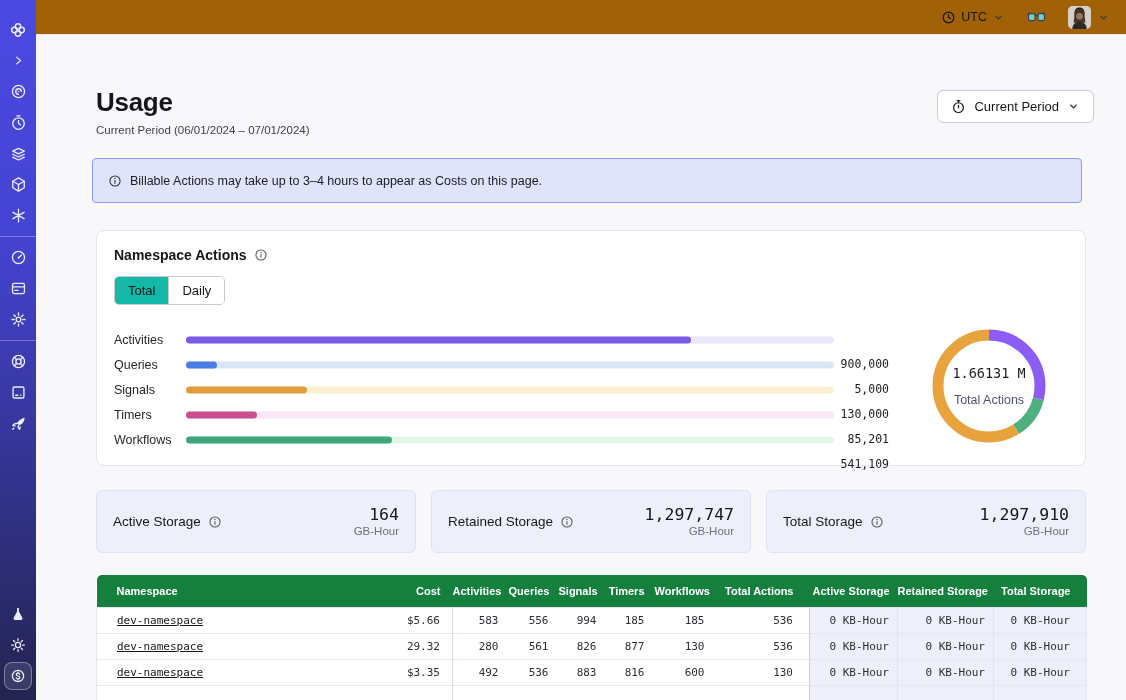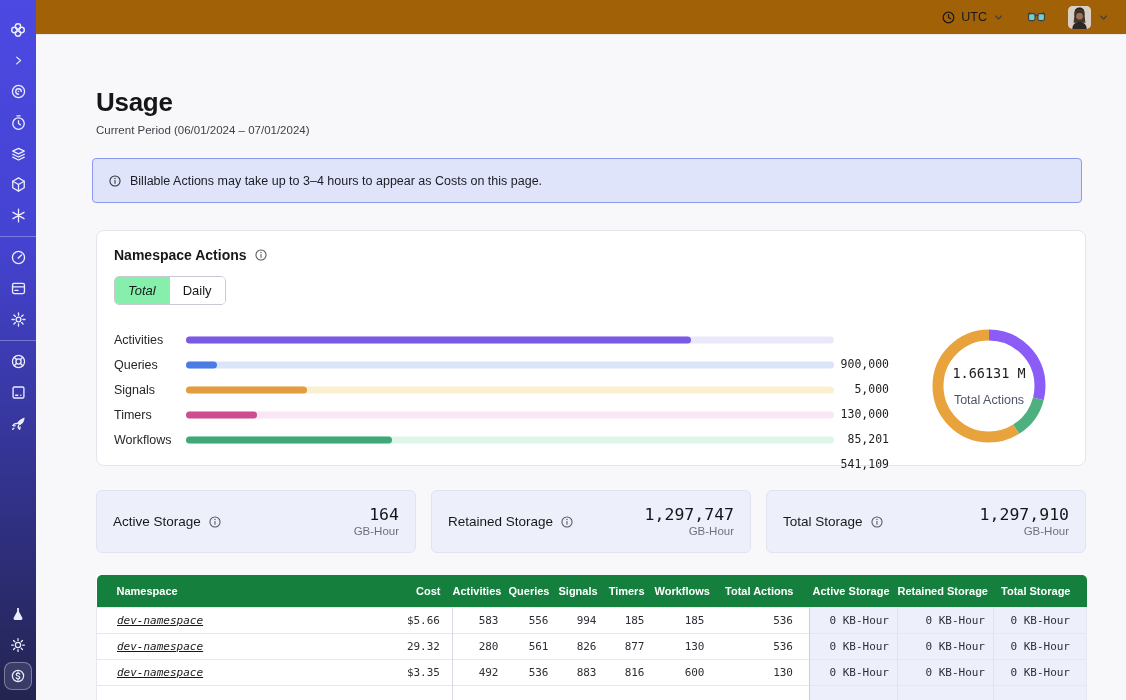--- a/index.html
+++ b/index.html
@@ -41,21 +41,21 @@
     padding:0 15px; font-size:12.5px; color:#1C1C24; }
   .info-ic { display:flex; color:#3F3F46; flex:none; }
 
   
   .billable-card { position:absolute; left:60px; top:195px; width:990px; height:236px; background:#fff;
     border:1px solid #E4E4EC; border-radius:8px; }
   .card-title { position:absolute; left:17px; top:16px; font-size:14px; font-weight:600; display:flex; align-items:center; gap:7px; color:#18181B; }
   .tabs { position:absolute; left:17px; top:45px; display:inline-flex; border:1px solid #C9C9D6; border-radius:5px; overflow:hidden; background:#fff; }
   .tab { padding:6px 13px; font-size:13px; color:#18181B; background:#fff; cursor:pointer; }
   .tab + .tab { border-left:1px solid #C9C9D6; }
-  .tab.active { background:#86efac;font-style:italic; }
+  .tab.active { background:#14b8a6; }
 
   .bars { position:absolute; left:0; top:96px; width:100%; }
   .bar-row { position:relative; height:25px; }
   .bar-label { position:absolute; left:17px; top:50%; transform:translateY(-50%); font-size:12.5px; color:#27272A; }
   .bar-track { position:absolute; left:89px; width:648px; top:50%; transform:translateY(-50%); height:7px; border-radius:4px; }
   .bar-fill { height:100%; border-radius:4px; }
   .bar-value { position:absolute; right:196px; top:50%; transform:translateY(-50%); font-size:11.5px; color:#1D1D22;margin-top:24px; }
 
   .donut { position:absolute; left:830px; top:93px; width:124px; height:124px; }
   .donut-center { position:absolute; inset:0; display:flex; flex-direction:column; align-items:center; justify-content:center; gap:12px; }
@@ -82,21 +82,21 @@
   .usage-table tr td:last-child { border-right:1px solid #E7E7EF; }
   .c-left { text-align:left; padding-left:20px; }
   .c-right { text-align:right; padding-right:10px; }
   .c-cost { text-align:right; padding-right:12px; }
   .c-ta { text-align:right; padding-right:16px; }
   td.grp { border-left:1px solid #D9DAE4 !important; }
   td.storage-cell { background:#EDF0FA; text-align:right; padding-right:8px; }
   td.storage-first { border-left:1px solid #C9CEE8 !important; }
   td.storage-sep { border-left:1px solid #DEE2F3 !important; }
   td.storage-last { padding-right:16px; }
-  .ns-link { color:#18181B; text-decoration:underline; cursor:pointer;font-style:italic; }
+  .ns-link { color:#18181B; text-decoration:underline; cursor:pointer; }
 </style>
 </head>
 <body>
 
 <nav class="sidebar">
   <div class="sb-main">
       <div class="sb-icon">
         <svg viewBox="0 0 16 16" width="18" height="18" fill="none" stroke="currentColor" stroke-width="1.25" stroke-linecap="round" stroke-linejoin="round">
           <circle cx="8" cy="4.8" r="2.4"></circle>
           <circle cx="8" cy="11.2" r="2.4"></circle>
@@ -247,20 +247,35 @@
         </svg>
     </span>
   </div>
 </header>
 
 <main class="content">
 
   <h1 class="page-title">Usage</h1>
   <div class="page-subtitle">Current Period (06/01/2024 – 07/01/2024)</div>
 
+  <button class="period-btn">
+    <span class="chev">
+      <svg viewBox="0 0 16 16" width="15" height="15" fill="none" stroke="#18181B" stroke-width="1.3" stroke-linecap="round">
+          <circle cx="8" cy="9.2" r="5.2"></circle>
+          <path d="M8 6.9v2.5"></path>
+          <path d="M6.6 1.8h2.8M8 1.8v2.2"></path>
+        </svg>
+    </span>
+    <span>Current Period</span>
+    <span class="chev">
+      <svg viewBox="0 0 16 16" width="13" height="13" fill="none" stroke="#3F3F46" stroke-width="1.5" stroke-linecap="round" stroke-linejoin="round">
+          <polyline points="4.5 6.2,8 9.8,11.5 6.2"></polyline>
+        </svg>
+    </span>
+  </button>
 
   <div class="banner">
     <span class="info-ic">
       <svg viewBox="0 0 16 16" width="14" height="14" fill="none" stroke="#2E2E36" stroke-width="1.2" stroke-linecap="round">
           <circle cx="8" cy="8" r="5.8"></circle>
           <path d="M8 7.4v3.3"></path>
           <circle cx="8" cy="5.1" r=".8" fill="#2E2E36" stroke="none"></circle>
         </svg>
     </span>
     <span>Billable Actions may take up to 3–4 hours to appear as Costs on this page.</span>

